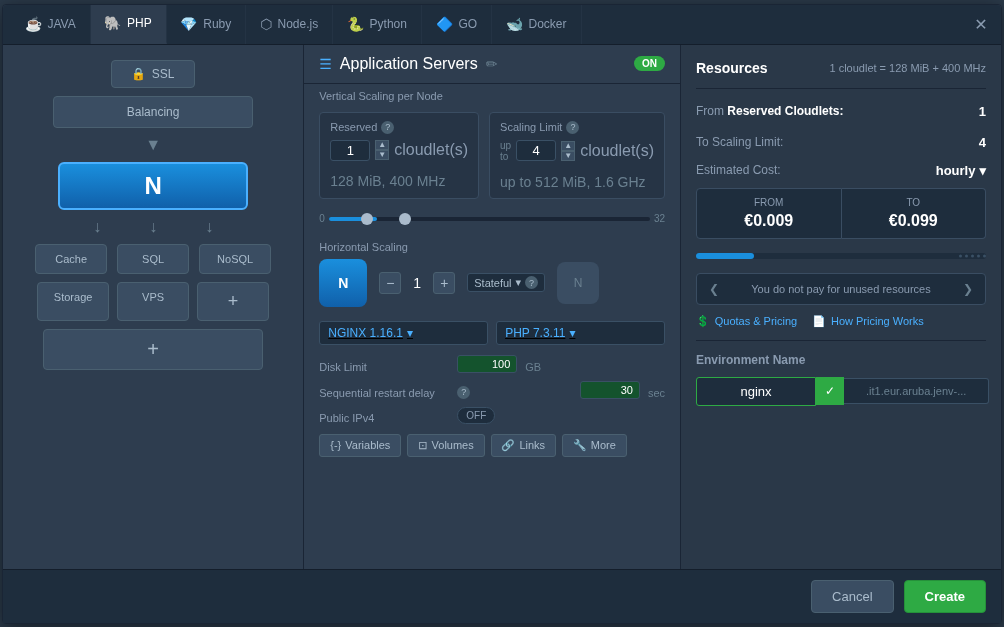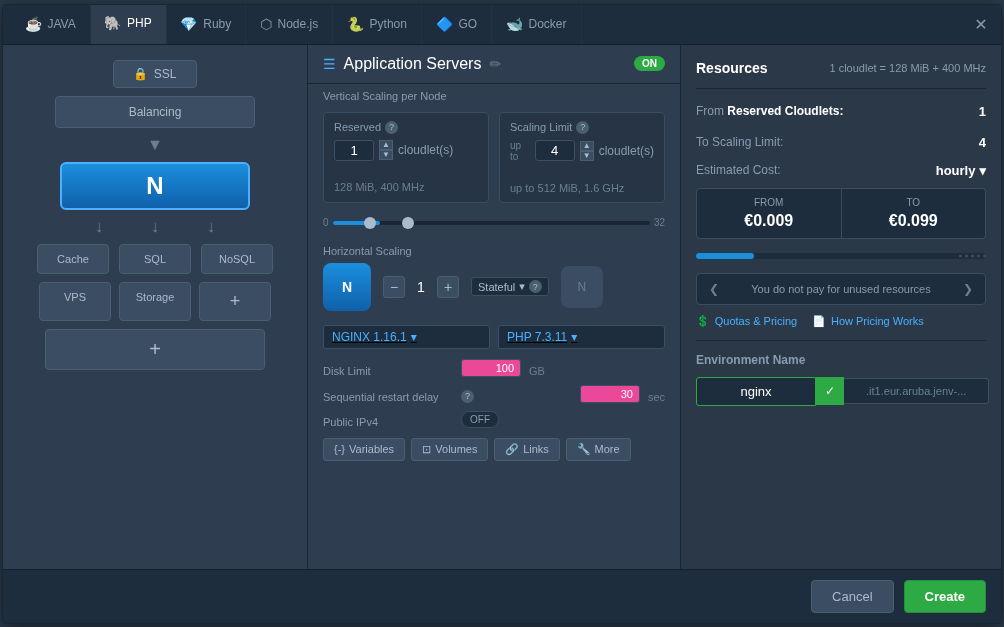--- a/index.html
+++ b/index.html
@@ -263,44 +263,44 @@
       background: #1e2d3d;
       border: 1px solid #3a5065;
       border-radius: 3px;
       color: #fff;
       font-size: 13px;
       width: 40px;
       text-align: center;
       padding: 2px 4px;
     }
     .cloudlet-label {
-      font-size: 12px;
+      font-size: 16px;
       color: #8a9bb0;
     }
     .cloudlet-spinners {
       display: flex;
       flex-direction: column;
     }
     .spinner-btn {
       background: #3a4d62;
       border: 1px solid #4a6070;
       width: 14px;
       height: 10px;
       display: flex;
       align-items: center;
       justify-content: center;
       font-size: 8px;
       color: #aabccc;
       cursor: pointer;
       line-height: 1;
     }
     .scaling-info {
-      font-size: 11px;
+      font-size: 14px;
       color: #6a8090;
-      margin-top: 20px;
+      margin-top: 12px;
     }
     .up-to {
       font-size: 10px;
       color: #6a8090;
     }
     .slider-section {
       padding: 4px 15px 8px;
     }
     .slider-container {
       position: relative;
@@ -429,21 +429,21 @@
       align-items: flex-end;
       padding: 4px 15px;
       gap: 8px;
     }
     .field-label {
       font-size: 11px;
       color: #8a9bb0;
       min-width: 130px;
     }
     .field-input {
-      background: #ec4899;
+      background: #14532d;
       border: 1px solid #3a5065;
       border-radius: 3px;
       color: #fff;
       font-size: 11px;
       padding: 2px 6px;
       width: 60px;
       text-align: right;
     }
     .field-unit {
       font-size: 11px;
@@ -748,24 +748,24 @@
         </div>
         <div class="node-btn">
           <span>SQL</span>
         </div>
         <div class="node-btn">
           <span>NoSQL</span>
         </div>
       </div>
       <div class="bottom-row">
         <div class="bottom-btn">
+          <span>Storage</span>
+        </div>
+        <div class="bottom-btn">
           <span>VPS</span>
-        </div>
-        <div class="bottom-btn">
-          <span>Storage</span>
         </div>
         <div class="node-btn-add">+</div>
       </div>
       <div class="add-btn-large">+</div>
     </div>
 
     <div class="middle-panel">
       <div class="panel-header">
         <span class="three-lines">☰</span>
         <span class="panel-title">Application Servers</span>

